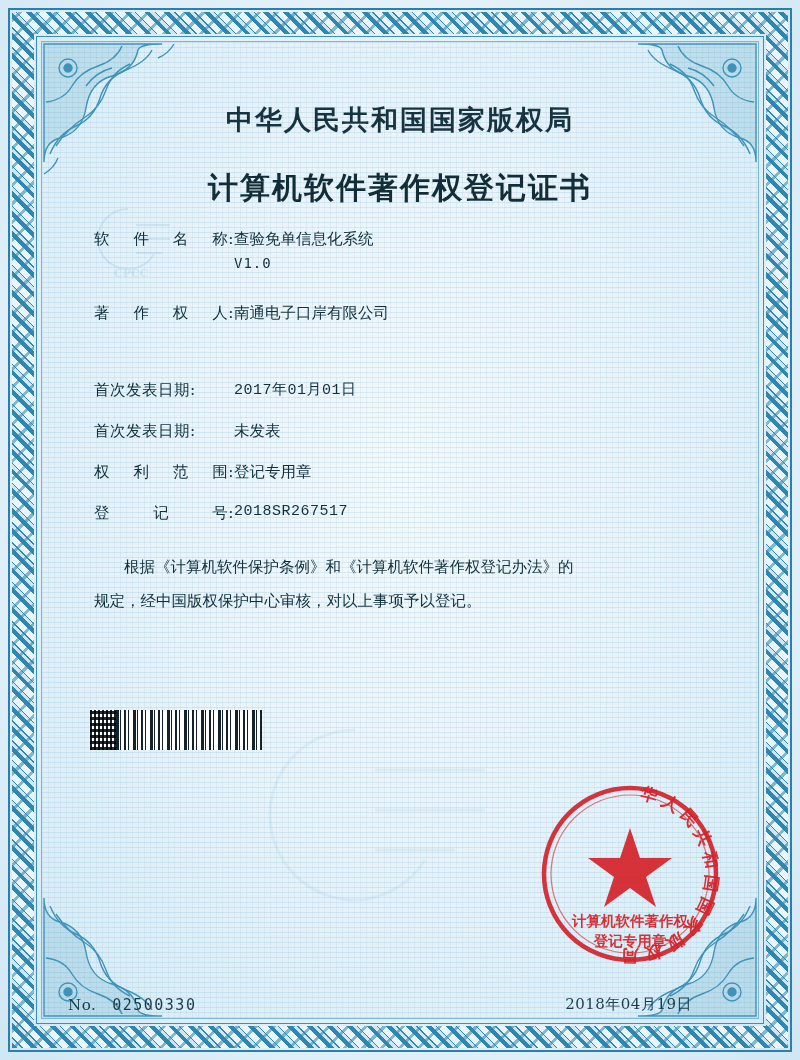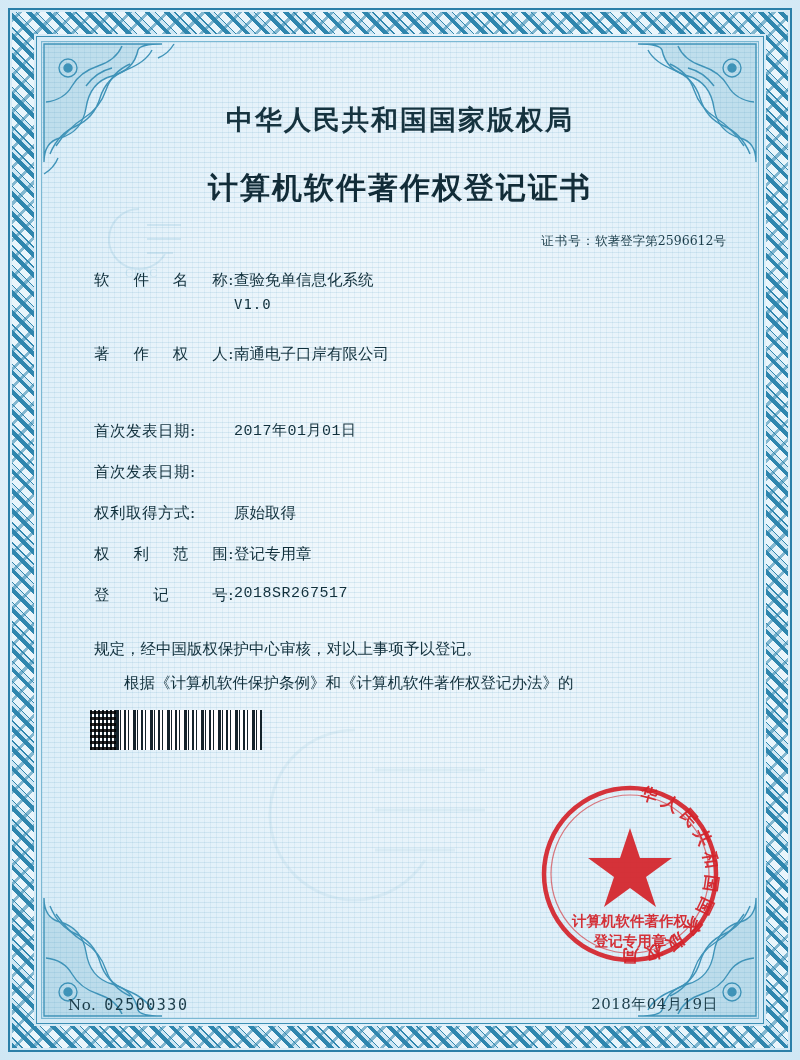--- a/index.html
+++ b/index.html
@@ -227,41 +227,42 @@
     left: 68px;
     bottom: 46px;
     font-family: "DejaVu Serif", "Liberation Serif", serif;
     font-size: 15px;
     color: #1a3b48;
     letter-spacing: 0.5px;
   }
   .footer-left .num {
     font-family: "DejaVu Sans Mono", monospace;
     letter-spacing: 1.5px;
-    margin-left: 8px;
+    margin-left: 16px;
   }
   .footer-right {
     position: absolute;
-    right: 82px;
+    right: 108px;
     bottom: 46px;
     font-family: "DejaVu Serif", "Liberation Serif", serif;
     font-size: 15px;
     color: #1a3b48;
     letter-spacing: 0.5px;
   }
 
   
   .watermark {
     position: absolute;
-    left: 95px;
+    left: 84px;
     top: 195px;
     width: 120px;
     height: 90px;
     opacity: 0.28;
     pointer-events: none;
+    font-weight: bold;
   }
   .watermark-center {
     position: absolute;
     left: 50%;
     top: 700px;
     transform: translateX(-50%);
     width: 330px;
     height: 250px;
     opacity: 0.13;
     pointer-events: none;
@@ -349,23 +350,20 @@
         <path d="M140,70 h110 M140,110 h110 M140,150 h80"></path>
       </g>
     </svg>
   </div>
 
   <div class="content">
 
     <div class="title-main">中华人民共和国国家版权局</div>
     <div class="title-sub">计算机软件著作权登记证书</div>
 
-    <div class="cert-no-row">
-      <span class="label">证书号：</span><span class="value">软著登字第2596612号</span>
-    </div>
 
     <div class="fields">
 
       <div class="field-row">
         <div class="field-label spaced">
           <span>软</span>
           <span>件</span>
           <span>名</span>
           <span>称:</span>
         </div>
@@ -389,26 +387,23 @@
 
       <div class="gap-lg"></div>
 
       <div class="field-row">
         <div class="field-label">首次发表日期:</div>
         <div class="field-value mono-val">2017年01月01日</div>
       </div>
 
       <div class="field-row">
         <div class="field-label">首次发表日期:</div>
-      </div>
-
-      <div class="field-row">
-        <div class="field-label">权利取得方式:</div>
-        <div class="field-value">原始取得</div>
-      </div>
+        <div class="field-value">未发表</div>
+      </div>
+
 
       <div class="field-row">
         <div class="field-label spaced">
           <span>权</span>
           <span>利</span>
           <span>范</span>
           <span>围:</span>
         </div>
         <div class="field-value">登记专用章</div>
       </div>
@@ -418,22 +413,22 @@
           <span>登</span>
           <span>记</span>
           <span>号:</span>
         </div>
         <div class="field-value mono-val">2018SR267517</div>
       </div>
 
     </div>
 
     <div class="statement">
+      <div><span class="indent"></span><span>根据《计算机软件保护条例》和《计算机软件著作权登记办法》的</span></div>
       <div>规定，经中国版权保护中心审核，对以上事项予以登记。</div>
-      <div><span class="indent"></span><span>根据《计算机软件保护条例》和《计算机软件著作权登记办法》的</span></div>
     </div>
 
   </div>
 
   <div class="barcode"></div>
   <div class="barcode-2d"></div>
 
   <div class="seal">
     <svg width="196" height="196" viewBox="0 0 196 196">
       <defs>

